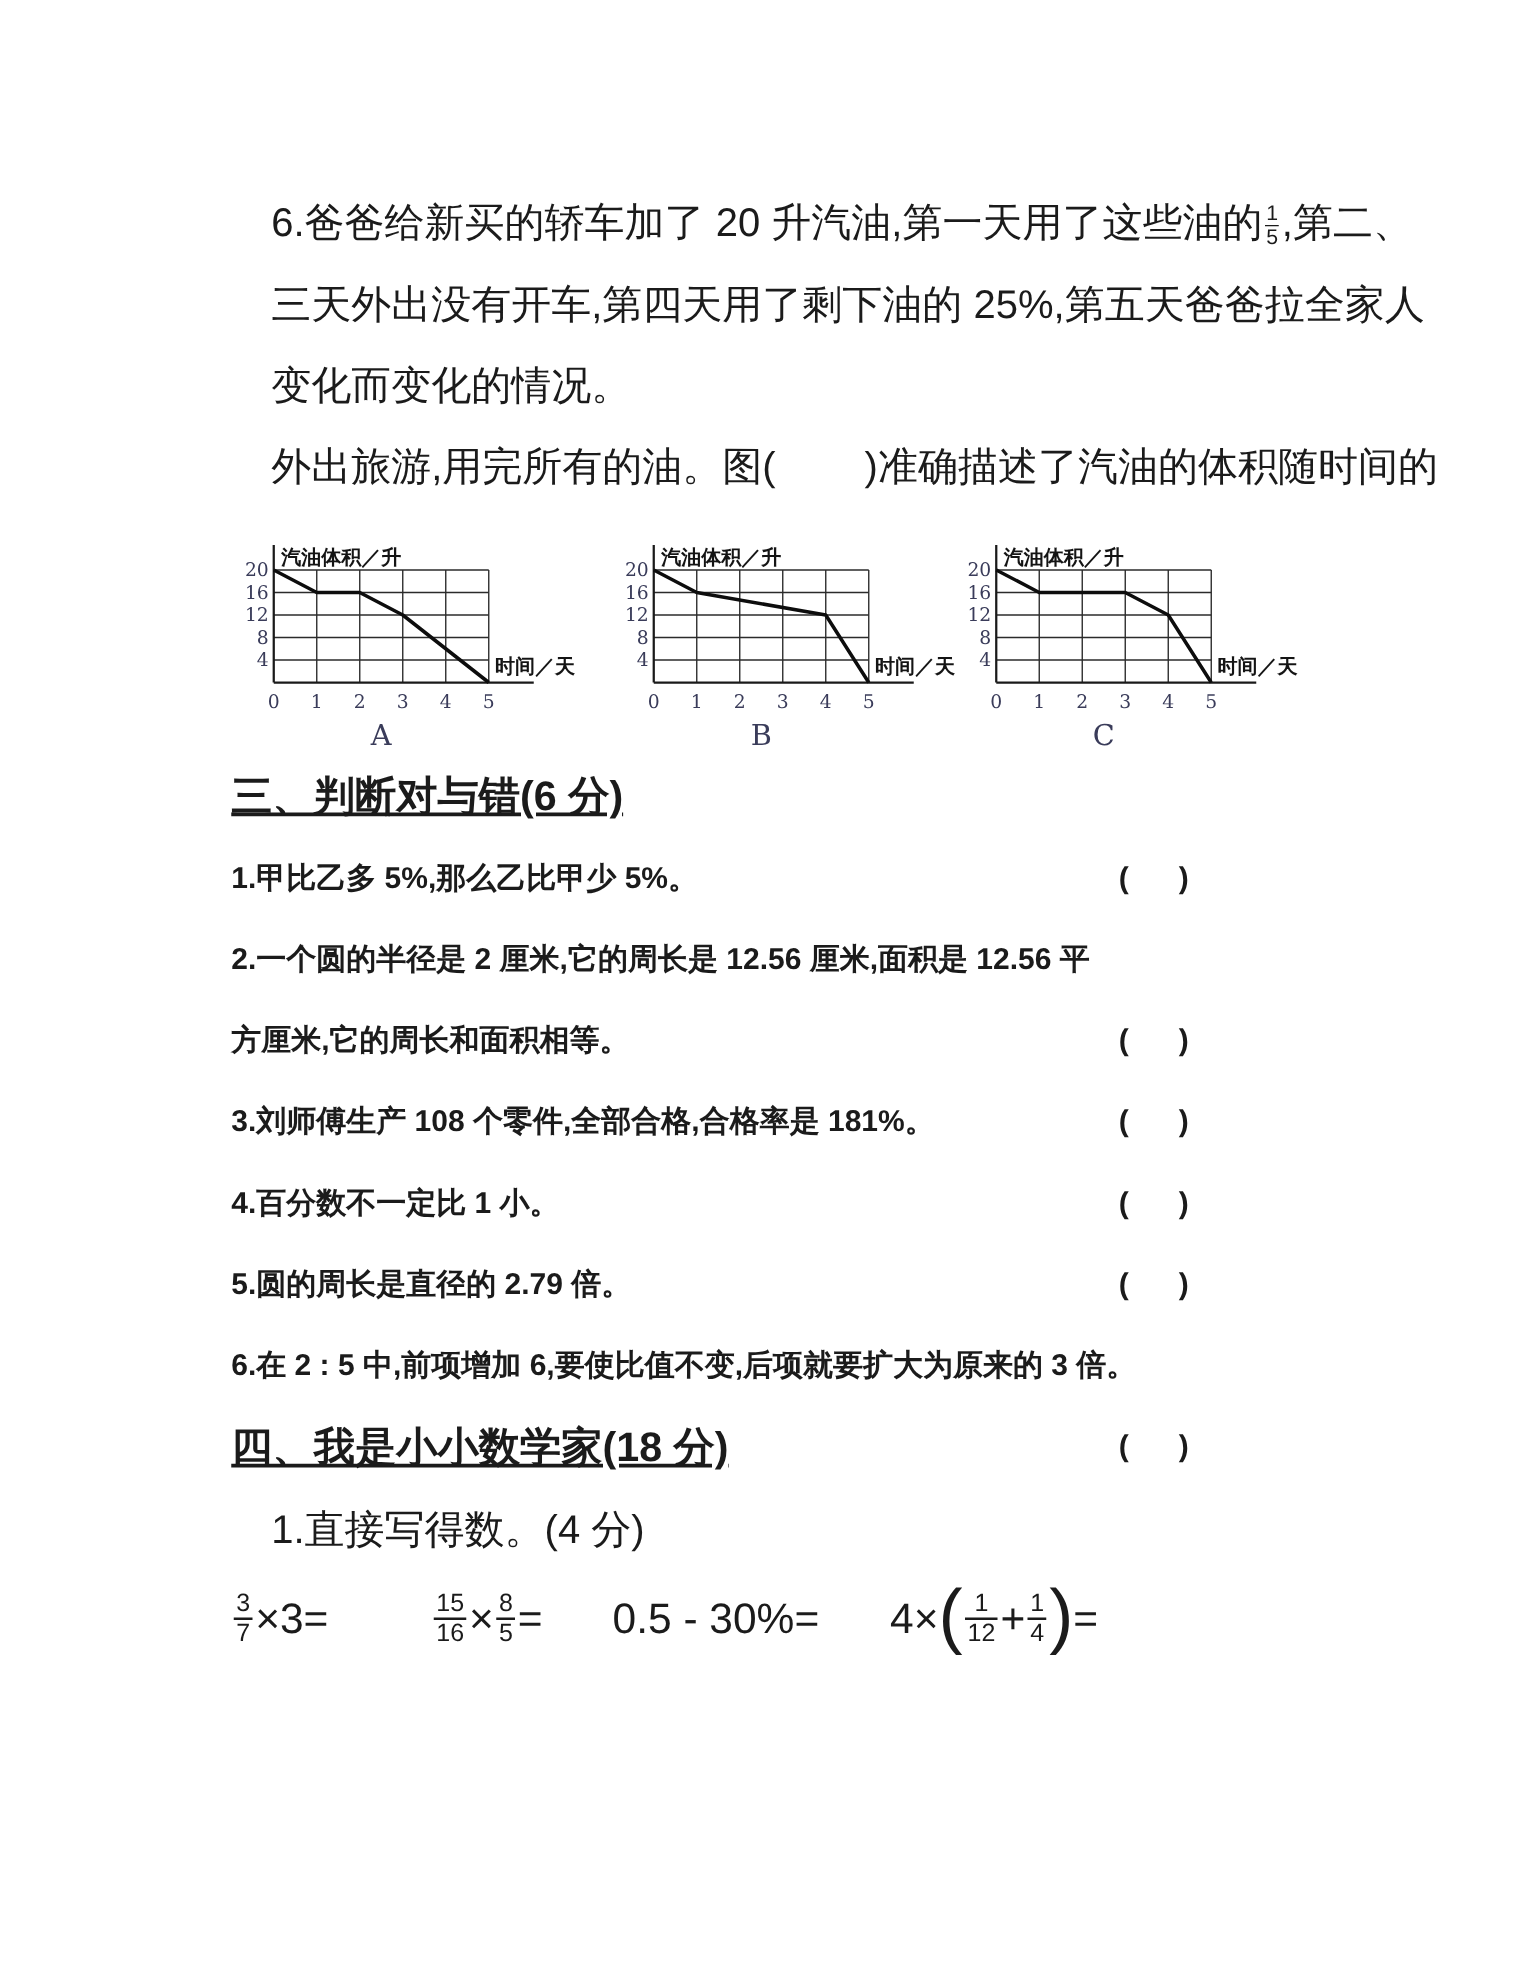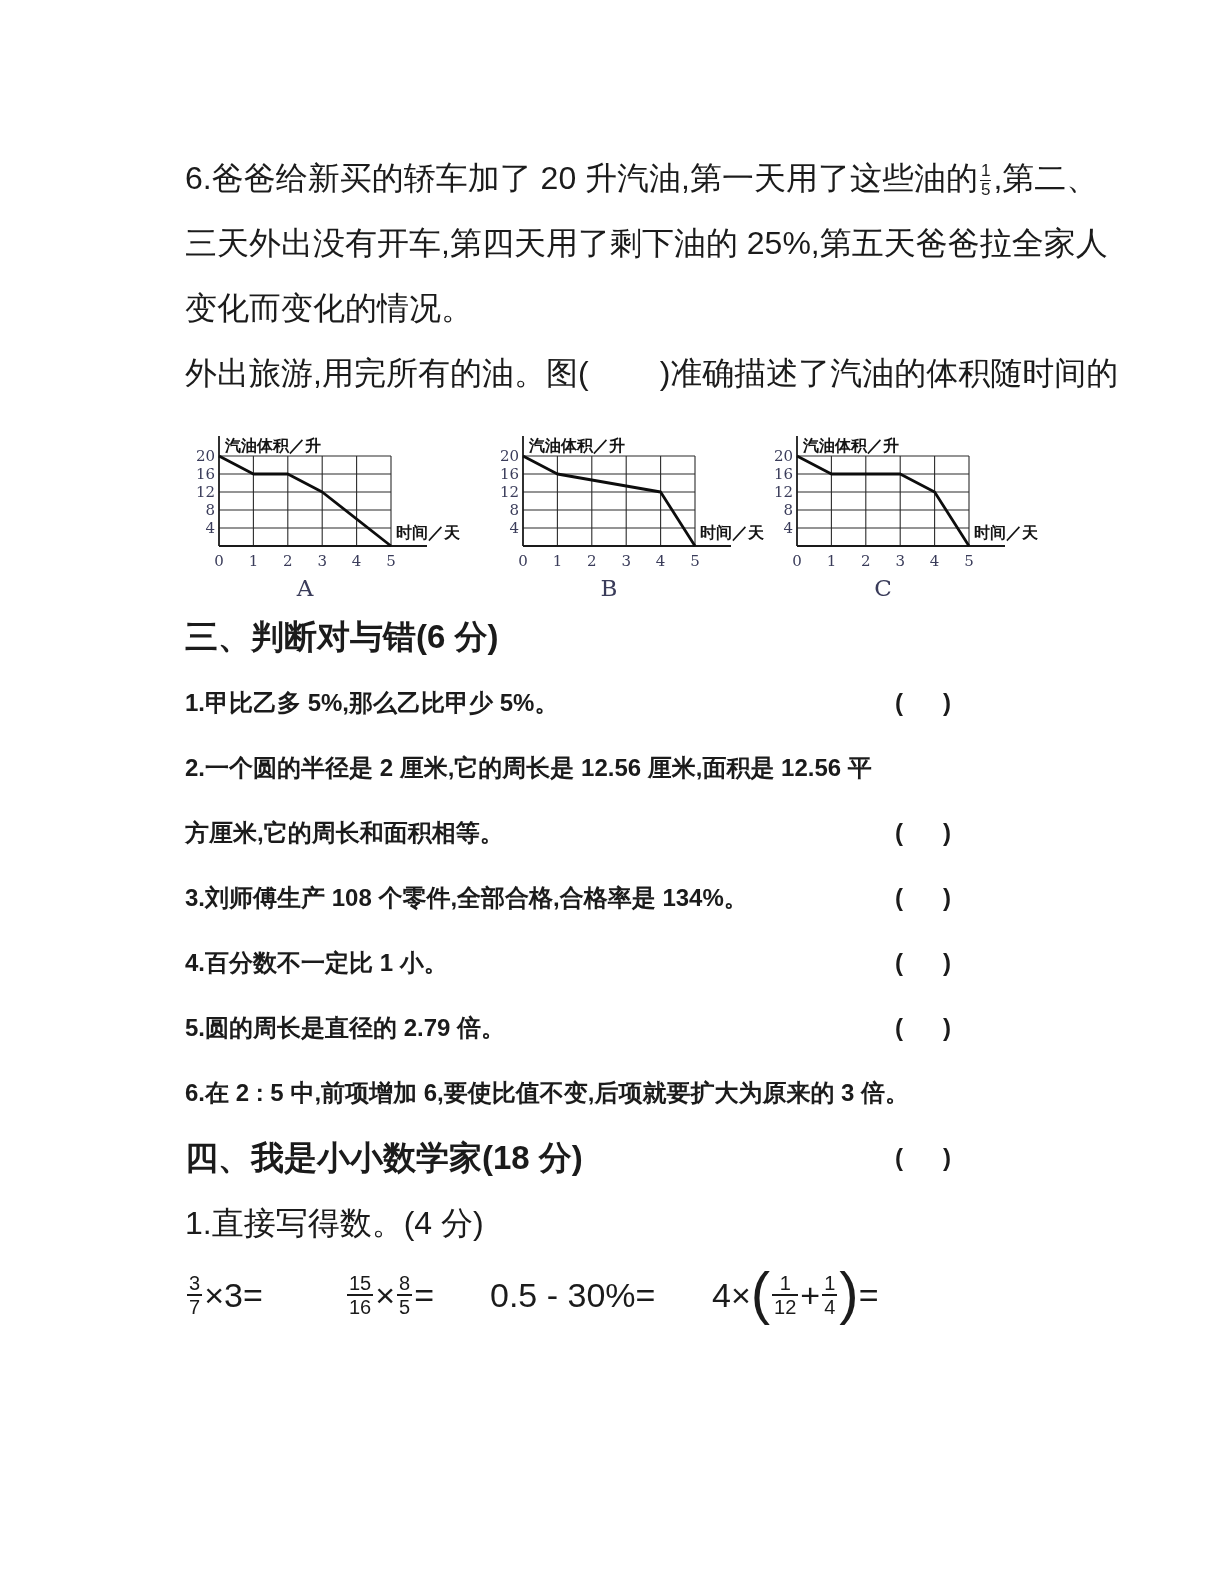--- a/index.html
+++ b/index.html
@@ -1,22 +1,22 @@
 <!DOCTYPE html>
 <html><head>
 <meta charset="utf-8">
 <style>
   html,body{margin:0;padding:0;background:#ffffff;}
   .page{
     position:relative;width:1232px;height:1582px;background:#ffffff;
     font-family:"Liberation Sans","DejaVu Sans",sans-serif;color:#1b1b1b;overflow:hidden;
   }
   .content{position:absolute;left:185px;top:146px;width:890px;}
-  .tline{font-size:32px;line-height:65px;white-space:nowrap;}
-  .sec-title{font-size:33px;font-weight:bold;line-height:66px;white-space:nowrap;}
+  .tline{font-size:32px;line-height:65px;white-space:nowrap;margin-left:32px;}
+  .sec-title{font-size:33px;font-weight:bold;line-height:66px;white-space:nowrap;text-decoration:underline;}
   .judge-line{position:relative;font-size:24px;line-height:65px;white-space:nowrap;font-weight:bold;}
   .judge-text{white-space:pre;}
   .bracket{position:absolute;left:710px;top:0;white-space:pre;}
   
   .sfrac{display:inline-block;vertical-align:middle;text-align:center;font-size:17px;line-height:1.05;margin:0 2px;}
   .sfrac .den{display:block;border-top:1.5px solid #1b1b1b;padding:0 1px;}
   .sfrac .num{display:block;padding:0 1px;}
   
   .charts-row{position:relative;height:182px;margin-top:16px;}
   .chart-block{position:absolute;top:2px;}
@@ -134,21 +134,21 @@
           <text x="211" y="114" class="chart-xlabel">时间／天</text>
           <text x="120" y="172" class="chart-letter" text-anchor="middle">C</text>
         </svg>
       </div>
 
     <div class="sec-title">三、判断对与错(6 分)</div>
     <div>
         <div class="judge-line"><span class="judge-text">1.甲比乙多 5%,那么乙比甲少 5%。</span><span class="bracket">(&nbsp;&nbsp;&nbsp;&nbsp;&nbsp;&nbsp;)</span></div>
         <div class="judge-line"><span class="judge-text">2.一个圆的半径是 2 厘米,它的周长是 12.56 厘米,面积是 12.56 平</span></div>
         <div class="judge-line"><span class="judge-text">方厘米,它的周长和面积相等。</span><span class="bracket">(&nbsp;&nbsp;&nbsp;&nbsp;&nbsp;&nbsp;)</span></div>
-        <div class="judge-line"><span class="judge-text">3.刘师傅生产 108 个零件,全部合格,合格率是 134%。</span><span class="bracket">(&nbsp;&nbsp;&nbsp;&nbsp;&nbsp;&nbsp;)</span></div>
+        <div class="judge-line"><span class="judge-text">3.刘师傅生产 108 个零件,全部合格,合格率是 181%。</span><span class="bracket">(&nbsp;&nbsp;&nbsp;&nbsp;&nbsp;&nbsp;)</span></div>
         <div class="judge-line"><span class="judge-text">4.百分数不一定比 1 小。</span><span class="bracket">(&nbsp;&nbsp;&nbsp;&nbsp;&nbsp;&nbsp;)</span></div>
         <div class="judge-line"><span class="judge-text">5.圆的周长是直径的 2.79 倍。</span><span class="bracket">(&nbsp;&nbsp;&nbsp;&nbsp;&nbsp;&nbsp;)</span></div>
         <div class="judge-line"><span class="judge-text">6.在 2 : 5 中,前项增加 6,要使比值不变,后项就要扩大为原来的 3 倍。</span></div>
         <div class="judge-line"><span class="judge-text"></span><span class="bracket">(&nbsp;&nbsp;&nbsp;&nbsp;&nbsp;&nbsp;)</span></div>
       </div>
 
     <div class="sec-title">四、我是小小数学家(18 分)</div>
     <div class="tline">1.直接写得数。(4 分)</div>
     <div class="expr-row">
         <div class="expr expr-1"><span class="mfrac"><span class="num">3</span><span class="den">7</span></span><span class="tok">×3=</span></div>

